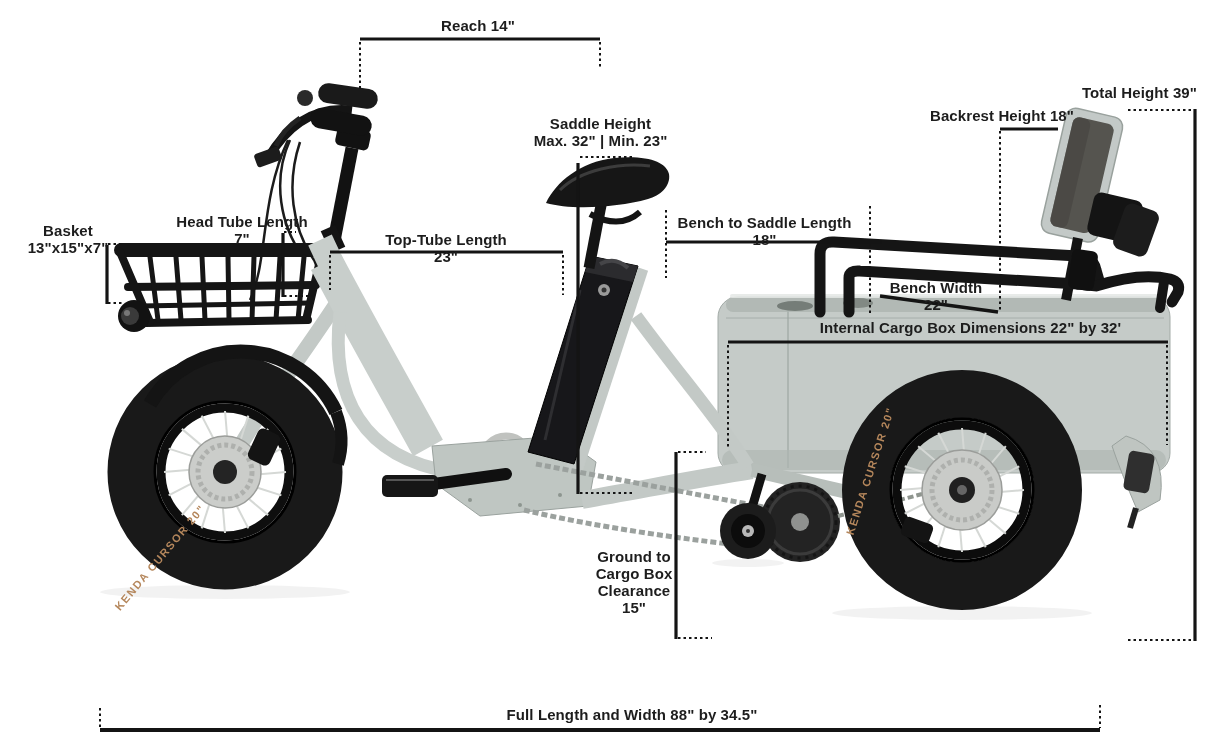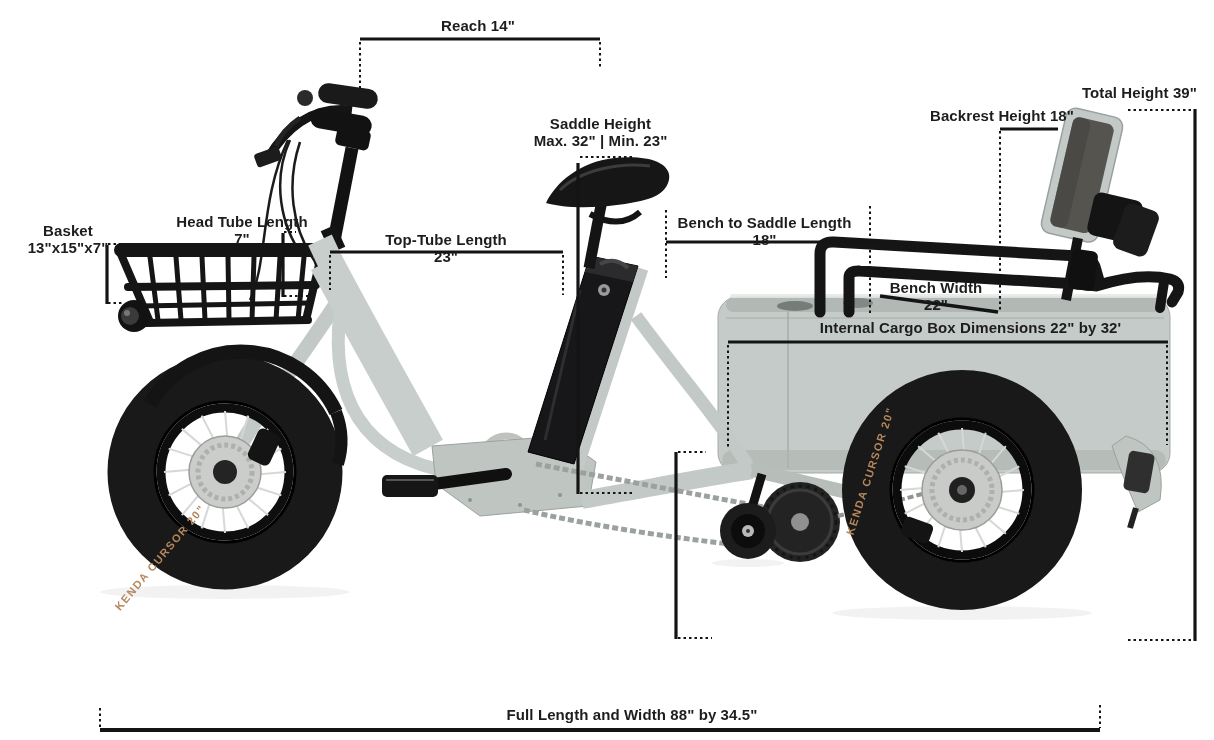--- a/index.html
+++ b/index.html
@@ -288,15 +288,19 @@
 <div class="lbl" style="left:518px;top:115px;width:165px;">Saddle Height
 Max. 32" | Min. 23"</div>
 <div class="lbl right" style="left:1020px;top:84px;width:177px;">Total Height 39"</div>
 <div class="lbl" style="left:902px;top:107px;width:200px;">Backrest Height 18"</div>
 <div class="lbl" style="left:8px;top:222px;width:120px;">Basket 13"x15"x7"</div>
 <div class="lbl" style="left:172px;top:213px;width:140px;">Head Tube Length 7"</div>
 <div class="lbl" style="left:376px;top:231px;width:140px;">Top-Tube Length 23"</div>
 <div class="lbl" style="left:672px;top:214px;width:185px;">Bench to Saddle Length 18"</div>
 <div class="lbl" style="left:876px;top:279px;width:120px;">Bench Width 22"</div>
 <div class="lbl" style="left:818px;top:319px;width:305px;">Internal  Cargo Box Dimensions 22" by 32'</div>
+<div class="lbl" style="left:582px;top:548px;width:104px;">Ground to
+Cargo Box
+Clearance
+15"</div>
 <div class="lbl" style="left:500px;top:706px;width:264px;">Full Length and Width 88" by 34.5"</div>
 
 </div>
 
 </body></html>

